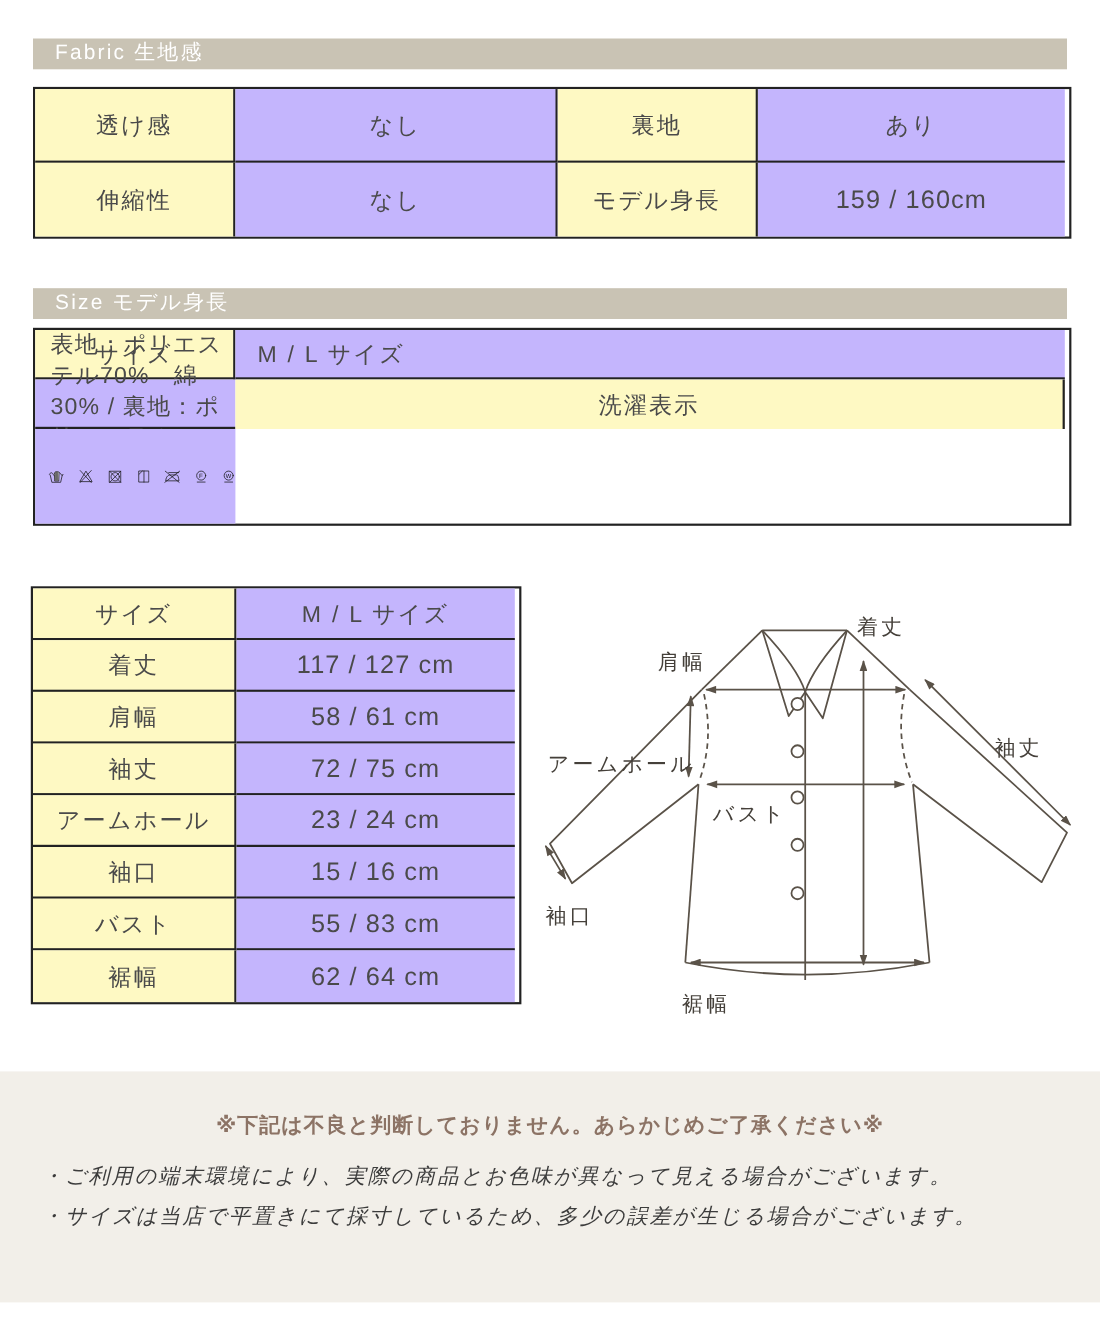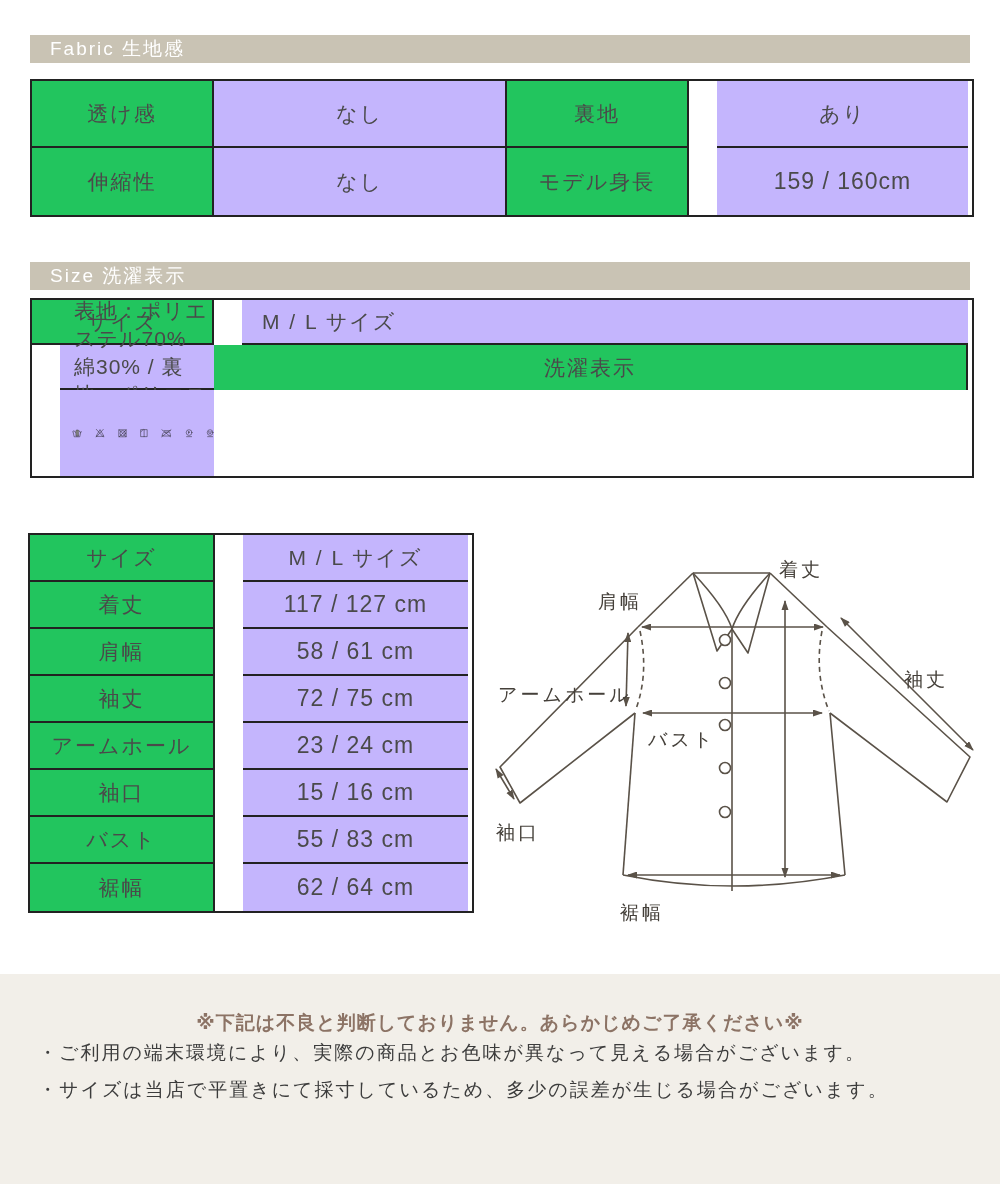--- a/index.html
+++ b/index.html
@@ -3,43 +3,43 @@
 <meta charset="utf-8">
 <style>
   html,body{margin:0;padding:0;background:#fff;}
   #page{position:relative;width:1000px;height:1200px;background:#ffffff;overflow:hidden;
         font-family:"Liberation Sans","DejaVu Sans",sans-serif;color:#4a4a4a;}
   .bar{position:absolute;left:30px;width:940px;height:28px;background:#c9c3b4;color:#ffffff;
        font-size:19px;line-height:28px;letter-spacing:2px;padding-left:20px;box-sizing:border-box;font-weight:500;}
   .grid{position:absolute;display:grid;border:2px solid #222;background:#fff;}
   .cell{display:flex;align-items:center;justify-content:center;font-size:21px;letter-spacing:2px;
         border-right:2px solid #222;border-bottom:2px solid #222;box-sizing:border-box;background:#c4b5fd;}
-  .cell.h{background:#22c55e;}
+  .cell.h{background:#fef9c3;}
   .cell.num{font-size:23px;letter-spacing:1px;}
   .cell.left{justify-content:flex-start;padding-left:20px;}
-  .cell.noR{border-right:none;margin-left:28px;}
+  .cell.noR{border-right:none;}
   .cell.noB{border-bottom:none;}
   
   #t1{left:30px;top:79px;width:940px;grid-template-columns:182px 293px 182px 279px;grid-auto-rows:67px;}
   
   #t2{left:30px;top:298px;width:940px;grid-template-columns:182px 754px;grid-template-rows:45px 45px 86px;}
   #t2 .mat{font-size:21px;letter-spacing:1px;padding-left:14px;}
   .careRow{display:flex;align-items:center;gap:13px;padding-left:12px;}
   .careRow svg{display:block;}
   
   #t3{left:28px;top:533px;width:442px;grid-template-columns:185px 253px;grid-auto-rows:47px;}
   
   #diagram{position:absolute;left:470px;top:545px;width:530px;height:410px;}
   #diagram svg{position:absolute;left:0;top:0;}
   .dlabel{position:absolute;font-size:19px;letter-spacing:3px;color:#45403a;white-space:nowrap;}
   
   #notes{position:absolute;left:0;top:974px;width:1000px;height:210px;background:#f2efe9;box-sizing:border-box;
          padding-top:36px;}
   #notes .heading{text-align:center;color:#8c7365;font-weight:bold;font-size:19px;letter-spacing:1px;}
-  #notes ul{list-style:none;margin:4px 0 0 0;padding:0 0 0 38px;}
+  #notes ul{list-style:none;margin:20px 0 0 0;padding:0 0 0 38px;font-style:italic;}
   #notes li{font-size:19px;letter-spacing:2px;color:#3c3c3c;margin-bottom:11px;}
   .icon{stroke:#151515;stroke-width:3.2;fill:none;stroke-linecap:round;stroke-linejoin:round;}
   .icon text{stroke:none;fill:#151515;font-family:"Liberation Sans",sans-serif;}
 </style>
 </head>
 <body>
 
 <div id="page">
 
   <div class="bar" style="top:35px">Fabric 生地感</div>
@@ -48,21 +48,21 @@
     <div class="cell h">透け感</div>
     <div class="cell">なし</div>
     <div class="cell h">裏地</div>
     <div class="cell noR">あり</div>
     <div class="cell h noB">伸縮性</div>
     <div class="cell noB">なし</div>
     <div class="cell h noB">モデル身長</div>
     <div class="cell noR noB num">159 / 160cm</div>
   </div>
 
-  <div class="bar" style="top:262px">Size 洗濯表示</div>
+  <div class="bar" style="top:262px">Size モデル身長</div>
 
   <div id="t2" class="grid">
     <div class="cell h">サイズ</div>
     <div class="cell noR left">M / L サイズ</div>
     <div class="cell noR left mat">表地：ポリエステル70%　綿30% / 裏地：ポリエステル100%</div>
     <div class="cell h noB">洗濯表示</div>
     <div class="cell noR noB careRow">
       <svg class="icon" width="68" height="62" viewBox="0 0 68 62">
         <path d="M4 23 C9 13 16 13 21 23 C26 33 33 33 38 23 C43 13 50 13 55 23 C58 29 62 28 64 23"></path>
         <path d="M8 26 L15 57 L53 57 L60 26"></path>

